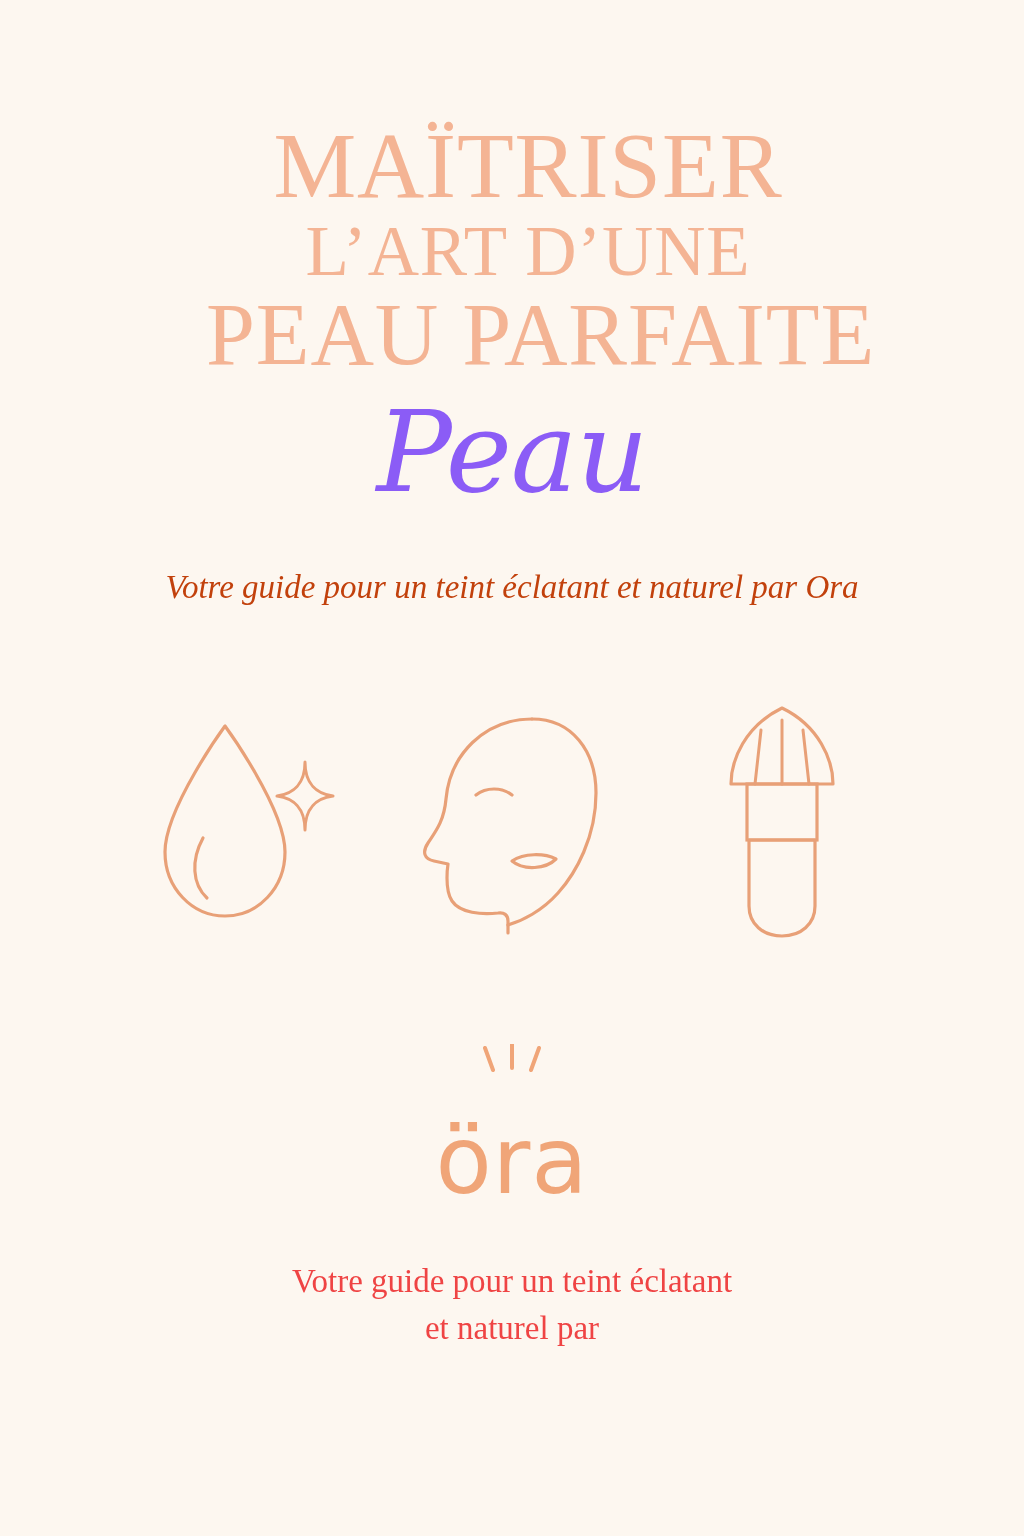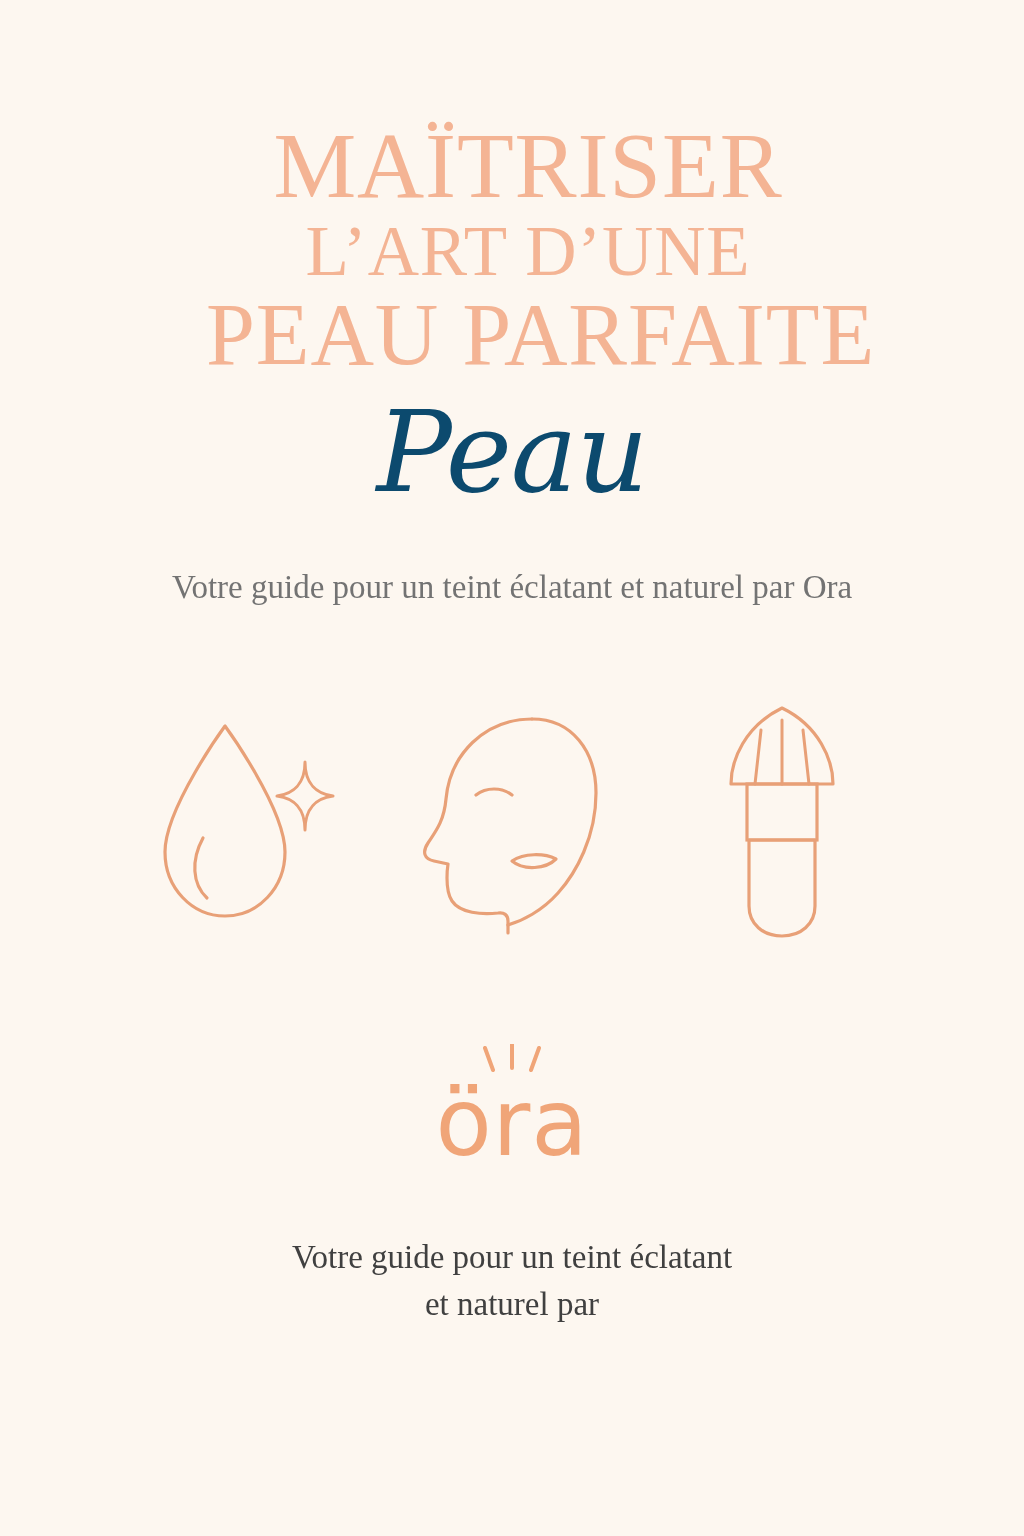--- a/index.html
+++ b/index.html
@@ -43,35 +43,36 @@
   .headline .line-1 { font-size: 93px; }
   .headline .line-2 { font-size: 71px; }
   .headline .line-3 { font-size: 88px; padding-left: 25px; }
 
   
   .script-word {
     margin-top: 16px;
     font-family: "DejaVu Serif", serif;
     font-style: italic;
     font-size: 112px;
-    color: #0c4a6e;
+    color: #8b5cf6;
     letter-spacing: -0.01em;
     line-height: 1;
     text-align: center;
   }
 
   
   .subtitle {
     margin-top: 56px;
     width: 760px;
     text-align: center;
     font-family: "Liberation Serif", serif;
     font-size: 33px;
     line-height: 1.4;
-    color: #737373;
+    color: #c2410c;
+    font-style: italic;
   }
 
   
   .icon-row {
     margin-top: 88px;
     width: 780px;
     display: flex;
     justify-content: space-between;
     align-items: center;
   }
@@ -81,43 +82,44 @@
     justify-content: center;
     align-items: center;
   }
 
   
   .logo-block {
     margin-top: 96px;
     display: flex;
     flex-direction: column;
     align-items: center;
+    gap: 38px;
   }
   .logo-rays {
     height: 40px;
     margin-bottom: -6px;
   }
   .logo-word {
     font-family: "DejaVu Sans", sans-serif;
     font-size: 92px;
     font-weight: 400;
     color: #f0a578;
     letter-spacing: 0.01em;
     line-height: 1;
   }
 
   
   .footer-text {
-    margin-top: 64px;
+    margin-top: 50px;
     width: 700px;
     text-align: center;
     font-family: "Liberation Serif", serif;
     font-size: 33px;
     line-height: 1.42;
-    color: #404040;
+    color: #ef4444;
   }
 </style>
 </head>
 <body>
 
 <div class="poster">
 
   <div class="headline">
     <span class="line line-1">MAÏTRISER</span>
     <span class="line line-2">L’ART D’UNE</span>

